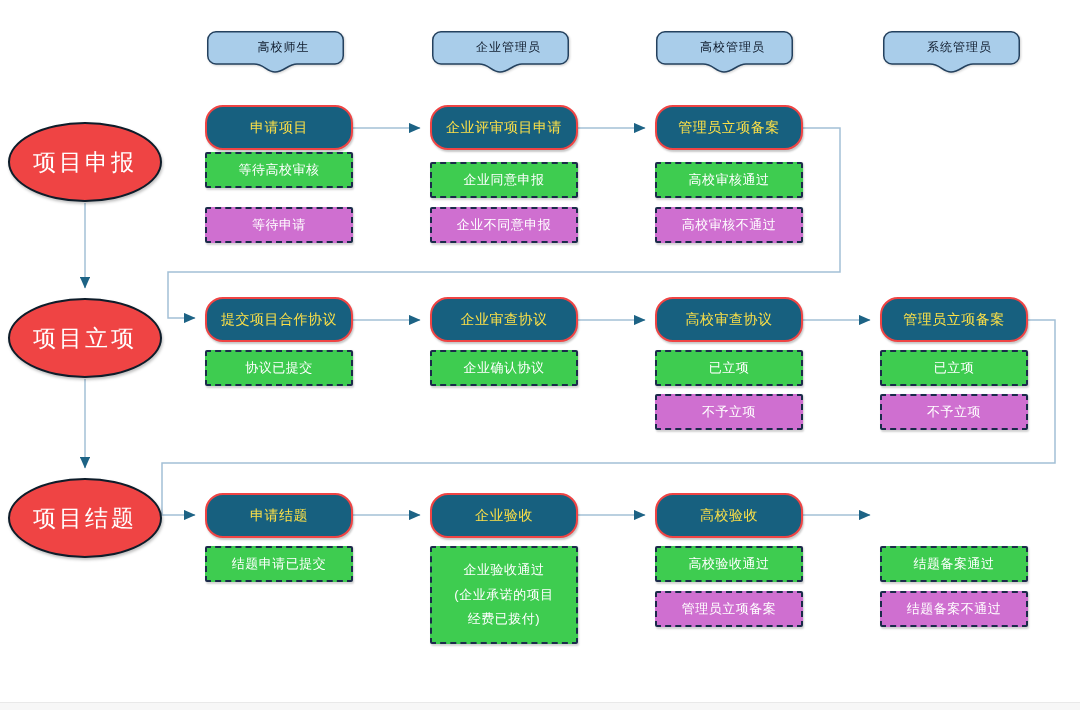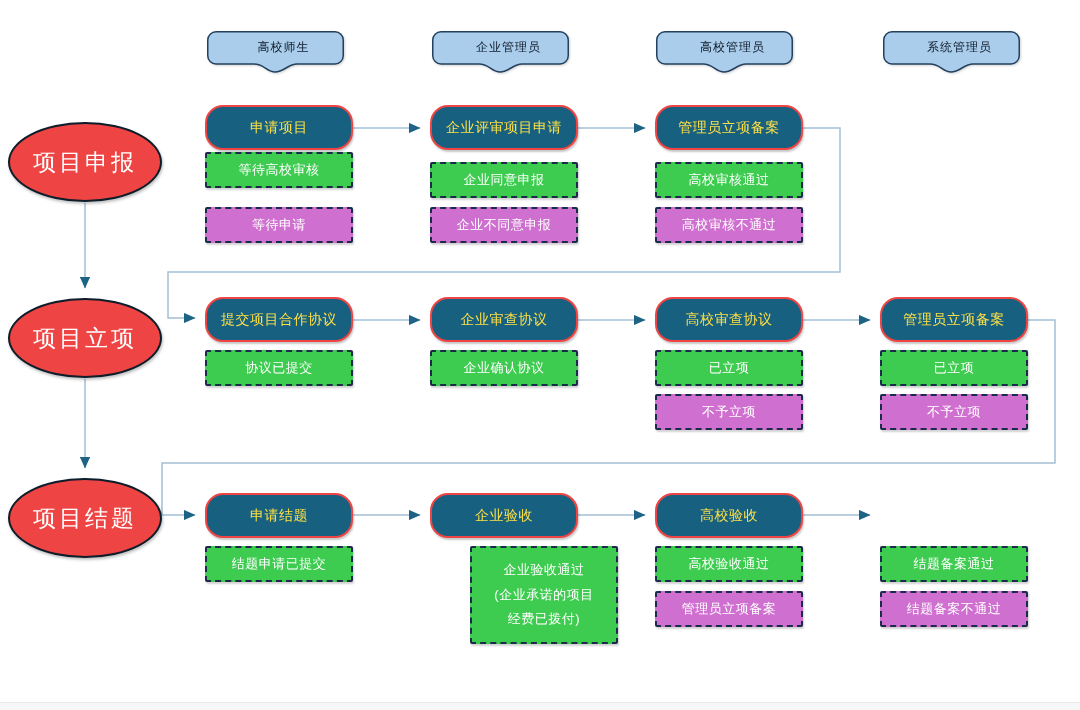--- a/index.html
+++ b/index.html
@@ -44,21 +44,21 @@
   .status{
     position:absolute;width:148px;height:36px;border-radius:2px;
     border:2px dashed #1b2b4a;
     display:flex;align-items:center;justify-content:center;
     color:#fff;font-size:13px;letter-spacing:.5px;text-align:center;
     box-shadow:1px 1.5px 2px rgba(0,0,0,.18);
     box-sizing:border-box;white-space:pre-line;line-height:1.9;
   }
   .status.green{background:#3ecc50;}
   .status.magenta{background:#cf6fd0;}
-  .status.tall{height:98px;margin-left:40px;}
+  .status.tall{height:98px;}
 
   .bottom-strip{
     position:absolute;left:0;bottom:0;width:1080px;height:7px;
     background:#f7f7f7;border-top:1px solid #e9e9e9;
   }
 </style>
 </head>
 <body>
 
 <div class="stage">

